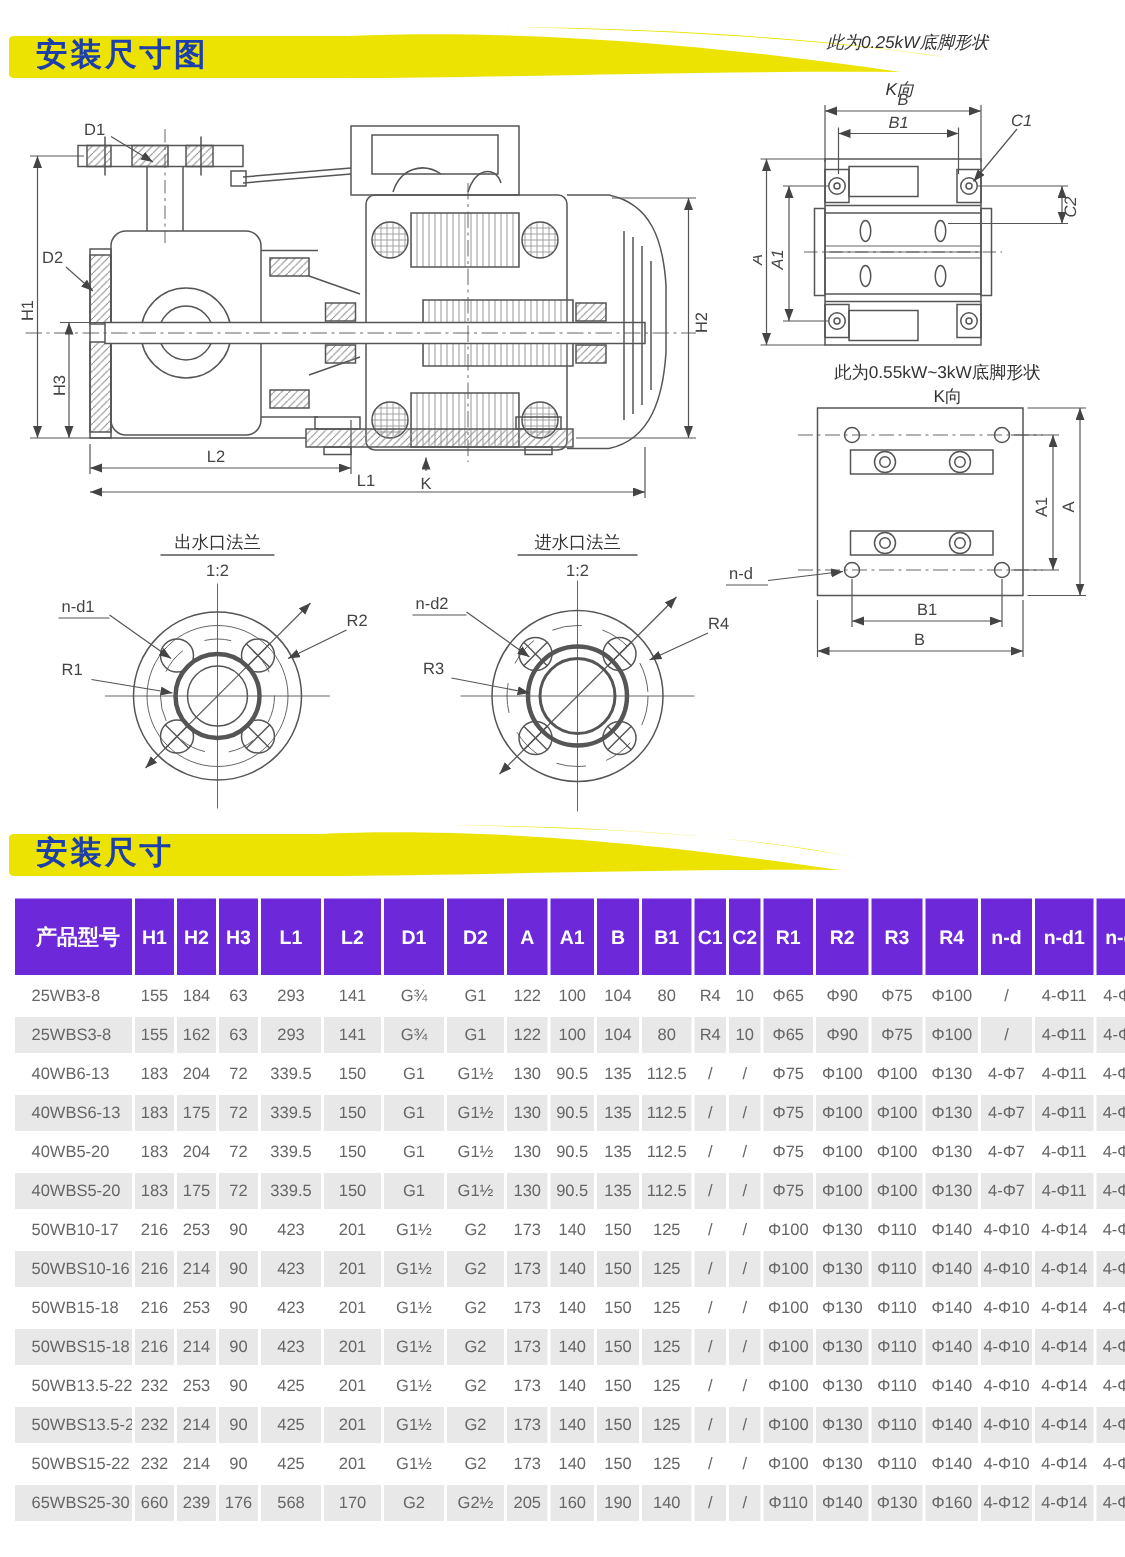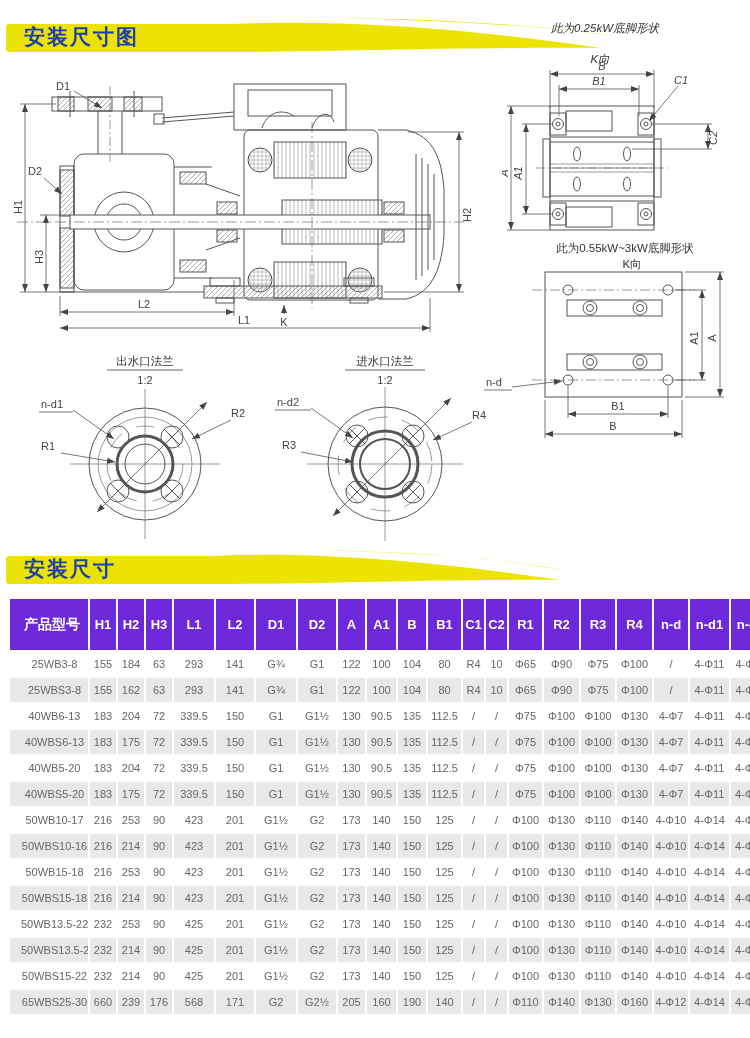--- a/index.html
+++ b/index.html
@@ -29,21 +29,21 @@
     background:#6d28d9;color:#ffffff;font-weight:bold;font-size:13px;
     height:51px;padding:0;text-align:center;vertical-align:middle;
     font-family:"Liberation Sans",sans-serif;
   }
   table.dims tbody td{
     height:24px;text-align:center;vertical-align:middle;color:#666;
     font-size:11px;padding:0;white-space:nowrap;overflow:hidden;
   }
   table.dims tbody tr.odd td{background:#ffffff;}
   table.dims tbody tr.even td{background:#e8e8e8;}
-  table.dims td.model, table.dims th.model{text-align:center;padding-left:11px;}
+  table.dims td.model, table.dims th.model{text-align:left;padding-left:11px;}
   table.dims thead th.model{text-align:left;padding-left:14px;font-size:14px;}
 </style>
 </head>
 <body>
 
 <svg width="0" height="0" style="position:absolute">
   <defs>
     <marker id="arr" markerUnits="userSpaceOnUse" markerWidth="10" markerHeight="8" refX="8" refY="3" orient="auto-start-reverse">
       <path d="M0,0 L8,3 L0,6 Z" fill="#444"></path>
     </marker>
@@ -729,21 +729,21 @@
           <td>4-Φ10</td>
           <td>4-Φ14</td>
           <td>4-Φ14</td>
         </tr>
         <tr class="even">
           <td class="model">65WBS25-30</td>
           <td>660</td>
           <td>239</td>
           <td>176</td>
           <td>568</td>
-          <td>171</td>
+          <td>170</td>
           <td>G2</td>
           <td>G2½</td>
           <td>205</td>
           <td>160</td>
           <td>190</td>
           <td>140</td>
           <td>/</td>
           <td>/</td>
           <td>Φ110</td>
           <td>Φ140</td>

